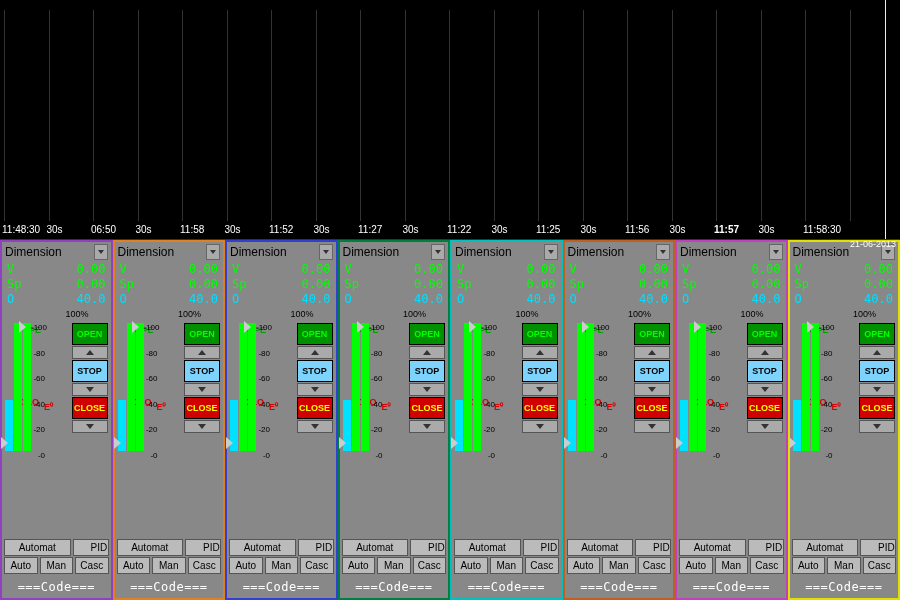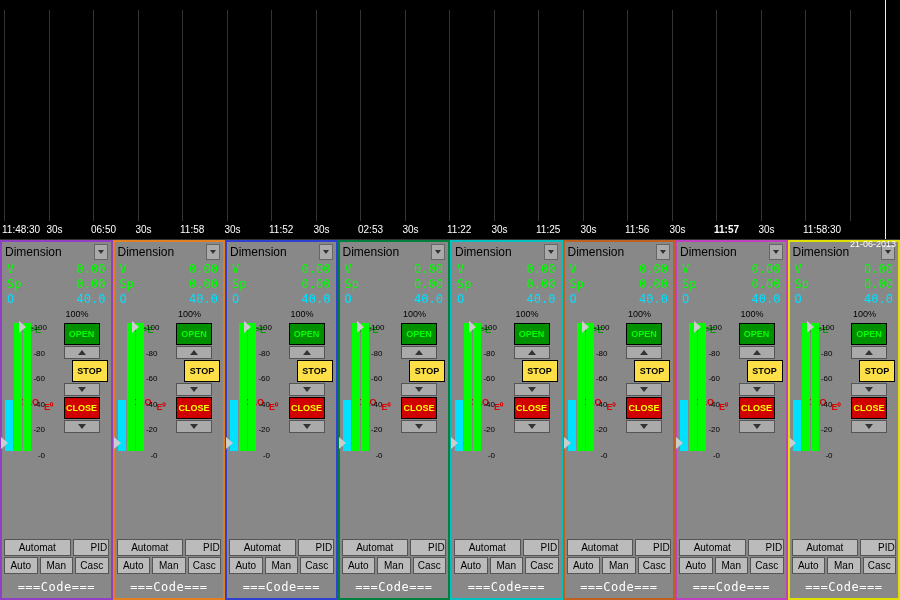--- a/index.html
+++ b/index.html
@@ -29,21 +29,21 @@
 .meters { display: flex; gap: 1px; align-items: flex-end; height: 128px; margin-top: 12px; }
 .meter { width: 8px; height: 128px; position: relative; display: flex; align-items: flex-end; }
 .m-cyan { background: #00e0ff; }
 .m-green { background: #00ff00; }
 .m-pointer { position: absolute; left: -4px; width: 0; height: 0; border-top: 6px solid transparent; border-bottom: 6px solid transparent; border-left: 7px solid #ccc; }
 .scale { width: 14px; height: 128px; margin-top: 12px; position: relative; color: #000; font-size: 8px; }
 .tick { position: absolute; right: 0; width: 100%; text-align: right; }
 .sidebtns { position: absolute; right: 3px; top: 14px; display: flex; flex-direction: column; gap: 1px; }
 .big-btn { width: 36px; height: 22px; border: 1px solid #000; font-size: 9px; font-weight: bold; display: flex; align-items: center; justify-content: center; cursor: pointer; position: relative; overflow: hidden; padding: 0 1px; }
 .b-open { background: #009000; color: #00ff00; }
-.b-stop { background: #fde047; color: #000; margin-left: 8px; }
+.b-stop { background: #7dd3fc; color: #000; }
 .b-close { background: #d00000; color: #ff0; }
 .spin-btn { width: 36px; height: 13px; background: #aaa; border: 1px solid #555; display: flex; align-items: center; justify-content: center; cursor: pointer; }
 .spin-btn.up::after { content: ""; border-left: 4px solid transparent; border-right: 4px solid transparent; border-bottom: 5px solid #333; }
 .spin-btn.down::after { content: ""; border-left: 4px solid transparent; border-right: 4px solid transparent; border-top: 5px solid #333; }
 .side-label { position: absolute; font-size: 9px; font-weight: bold; pointer-events: none; }
 .lbl-open { color: #00a000; top: 16px; left: 20px; }
 .lbl-close { color: #d00000; top: 88px; left: 18px; }
 .lbl-e0 { color: #d00; top: 91px; left: 42px; font-size: 9px; }
 .mode-row1 { display: flex; padding: 2px 2px 1px; gap: 2px; }
 .mode-row2 { display: flex; padding: 0 2px 2px; gap: 2px; }
@@ -82,21 +82,21 @@
     <div class="endline"></div>
     <div class="time-axis" id="time-axis">
         <span class="time-label" style="left: 2px;">11:48:30</span>
         <span class="time-label" style="left: 46.5px;">30s</span>
         <span class="time-label" style="left: 91px;">06:50</span>
         <span class="time-label" style="left: 135.5px;">30s</span>
         <span class="time-label" style="left: 180px;">11:58</span>
         <span class="time-label" style="left: 224.5px;">30s</span>
         <span class="time-label" style="left: 269px;">11:52</span>
         <span class="time-label" style="left: 313.5px;">30s</span>
-        <span class="time-label" style="left: 358px;">02:53</span>
+        <span class="time-label" style="left: 358px;">11:27</span>
         <span class="time-label" style="left: 402.5px;">30s</span>
         <span class="time-label" style="left: 447px;">11:22</span>
         <span class="time-label" style="left: 491.5px;">30s</span>
         <span class="time-label" style="left: 536px;">11:25</span>
         <span class="time-label" style="left: 580.5px;">30s</span>
         <span class="time-label" style="left: 625px;">11:56</span>
         <span class="time-label" style="left: 669.5px;">30s</span>
         <span class="time-label" style="left: 714px; font-weight: bold;">11:57</span>
         <span class="time-label" style="left: 758.5px;">30s</span>
         <span class="time-label" style="left: 803px;">11:58:30</span>

